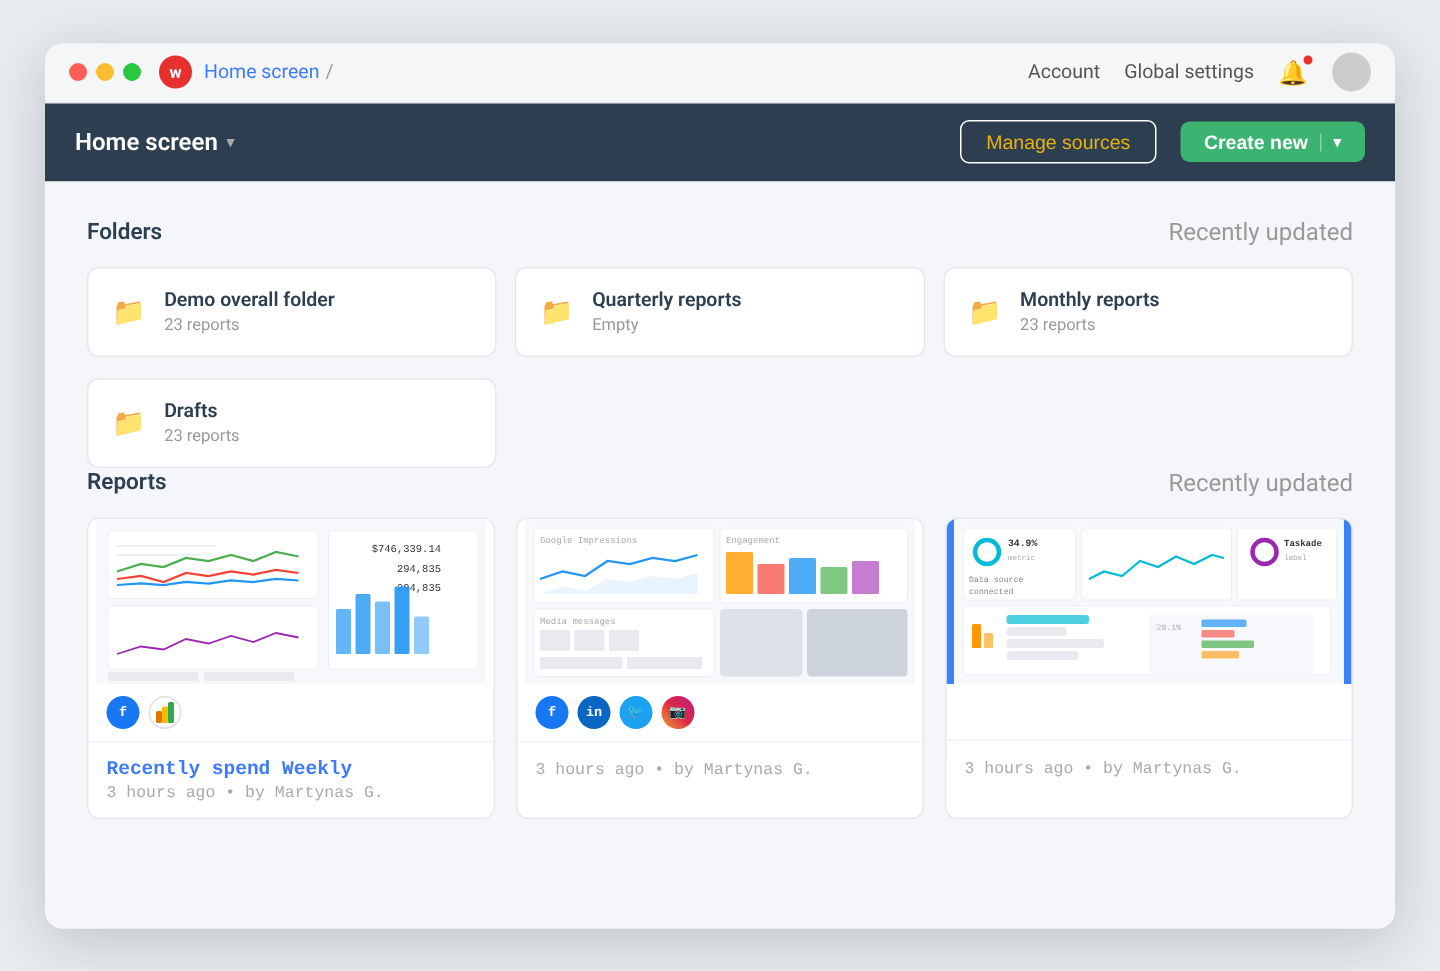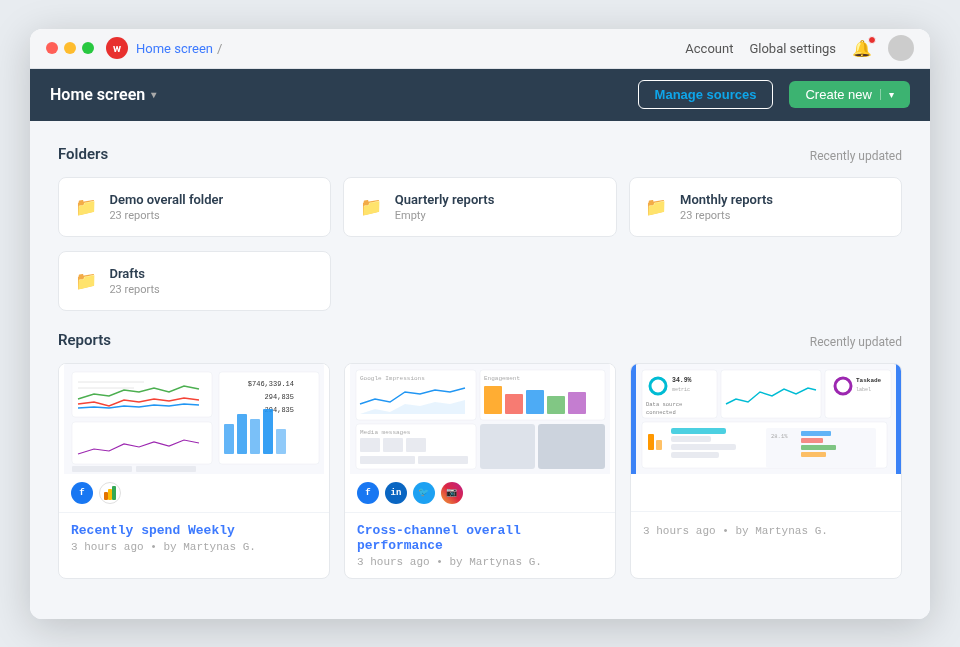--- a/index.html
+++ b/index.html
@@ -98,66 +98,66 @@
       font-weight: 600;
       display: flex; align-items: center; gap: 6px;
     }
     .dropdown-arrow {
       color: #aaa; font-size: 10px;
     }
     .header-spacer { flex: 1; }
     .btn-manage {
       background: transparent;
       border: 1.5px solid #fff;
-      color: #0ea5e9;
+      color: #eab308;
       padding: 6px 16px;
       border-radius: 6px;
       font-size: 13px;
       cursor: pointer;
-      font-weight: 700;
+      font-weight: 400;
     }
     .btn-create {
       background: #3cb371;
       border: none;
       color: #fff;
       padding: 6px 16px;
       border-radius: 6px;
       font-size: 13px;
       cursor: pointer;
-      font-weight: 400;
+      font-weight: 700;
       display: flex; align-items: center; gap: 8px;
     }
     .btn-create-arrow {
       border-left: 1px solid rgba(255,255,255,0.4);
       padding-left: 8px;
       font-size: 10px;
     }
 
     
     .main-content {
       flex: 1;
       background: #f4f6f9;
       padding: 24px 28px;
       overflow-y: auto;
     }
 
     
     .section-header {
       display: flex;
-      align-items: flex-end;
+      align-items: center;
       justify-content: space-between;
       margin-bottom: 14px;
     }
     .section-title {
       font-size: 15px;
       font-weight: 600;
       color: #2c3e50;
     }
     .section-subtitle {
-      font-size: 12px;
+      font-size: 16px;
       color: #999;
     }
 
     .folders-grid {
       display: grid;
       grid-template-columns: repeat(3, 1fr);
       gap: 12px;
       margin-bottom: 14px;
     }
     .folder-row-2 {
@@ -180,21 +180,21 @@
     }
     .folder-info {}
     .folder-name {
       font-size: 13px; font-weight: 600; color: #2c3e50;
     }
     .folder-count {
       font-size: 11px; color: #999; margin-top: 2px;
     }
 
     
-    .reports-section { margin-top: 20px; }
+    .reports-section { }
     .tabs {
       display: flex; align-items: center; gap: 0;
       margin-bottom: 14px;
     }
     .tab {
       font-size: 13px;
       padding: 4px 12px;
       cursor: pointer;
       color: #777;
       border-bottom: 2px solid transparent;
@@ -437,21 +437,20 @@
               <rect x="188" y="60" width="67" height="45" rx="3" fill="#ccd3dd"></rect>
             </svg>
           </div>
           <div class="report-icons-row">
             <div class="channel-icon icon-fb" style="font-size:9px;">f</div>
             <div class="channel-icon icon-li" style="font-size:9px; font-weight:bold;">in</div>
             <div class="channel-icon icon-tw" style="font-size:9px;">🐦</div>
             <div class="channel-icon icon-ig" style="font-size:9px;">📷</div>
           </div>
           <div class="report-info">
-            <div class="report-title">Cross-channel overall performance</div>
             <div class="report-meta">3 hours ago • by Martynas G.</div>
           </div>
         </div>
 
         <div class="report-card">
           <div class="report-thumbnail thumb3">
             <svg width="100%" height="110" viewBox="0 0 260 110" xmlns="http://www.w3.org/2000/svg">
               <rect width="260" height="110" fill="#f7f8fc"></rect>
 
               <rect x="6" y="6" width="75" height="48" rx="3" fill="white" stroke="#e8eaf0" stroke-width="0.5"></rect>

